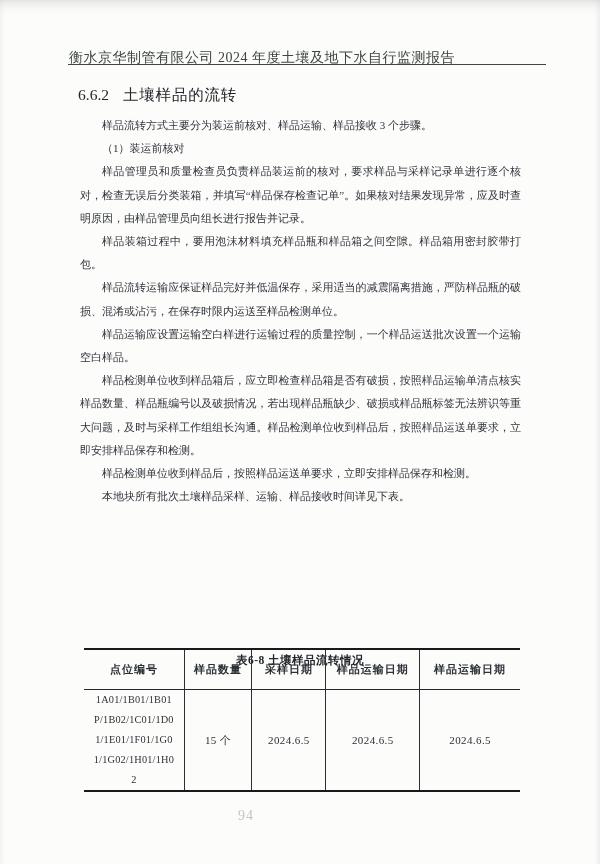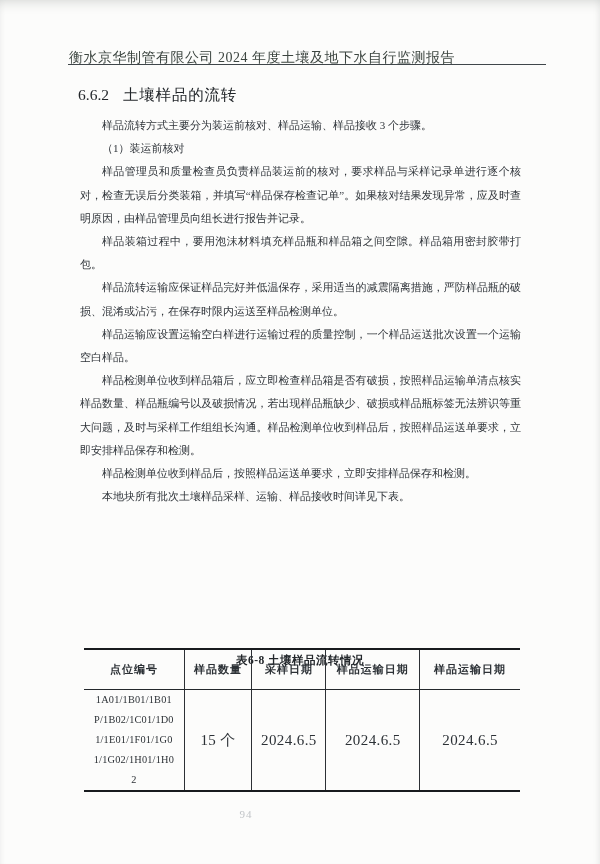--- a/index.html
+++ b/index.html
@@ -51,33 +51,33 @@
   .transfer-table col.c2{width:15.5%;}
   .transfer-table col.c3{width:17%;}
   .transfer-table col.c4{width:21.5%;}
   .transfer-table col.c5{width:23%;}
   .transfer-table th{
     height:39px;font-size:11px;font-weight:bold;letter-spacing:1px;
     border-bottom:1.6px solid #24282c;
     padding:0 2px;
   }
   .transfer-table td{
-    height:88px;font-size:15px;text-align:center;vertical-align:middle;
+    height:88px;font-size:11px;text-align:center;vertical-align:middle;
     padding:0 6px;letter-spacing:0.4px;
   }
   .transfer-table th + th, .transfer-table td + td{
     border-left:1.1px solid #2c3034;
   }
   .transfer-table td.site-ids{
     word-break:break-all;line-height:20px;font-size:10.3px;letter-spacing:0.2px;
     padding:0 9px;
   }
   .page-number{
     position:absolute;top:808px;left:0;width:492px;
-    text-align:center;font-size:11px;color:#c2c5c8;letter-spacing:1px;
+    text-align:center;font-size:14px;color:#c2c5c8;letter-spacing:1px;
   }
 </style>
 </head>
 <body>
 
 <div class="page">
 
   <div class="doc-header">衡水京华制管有限公司 2024 年度土壤及地下水自行监测报告</div>
 
   <div class="header-rule"></div>

